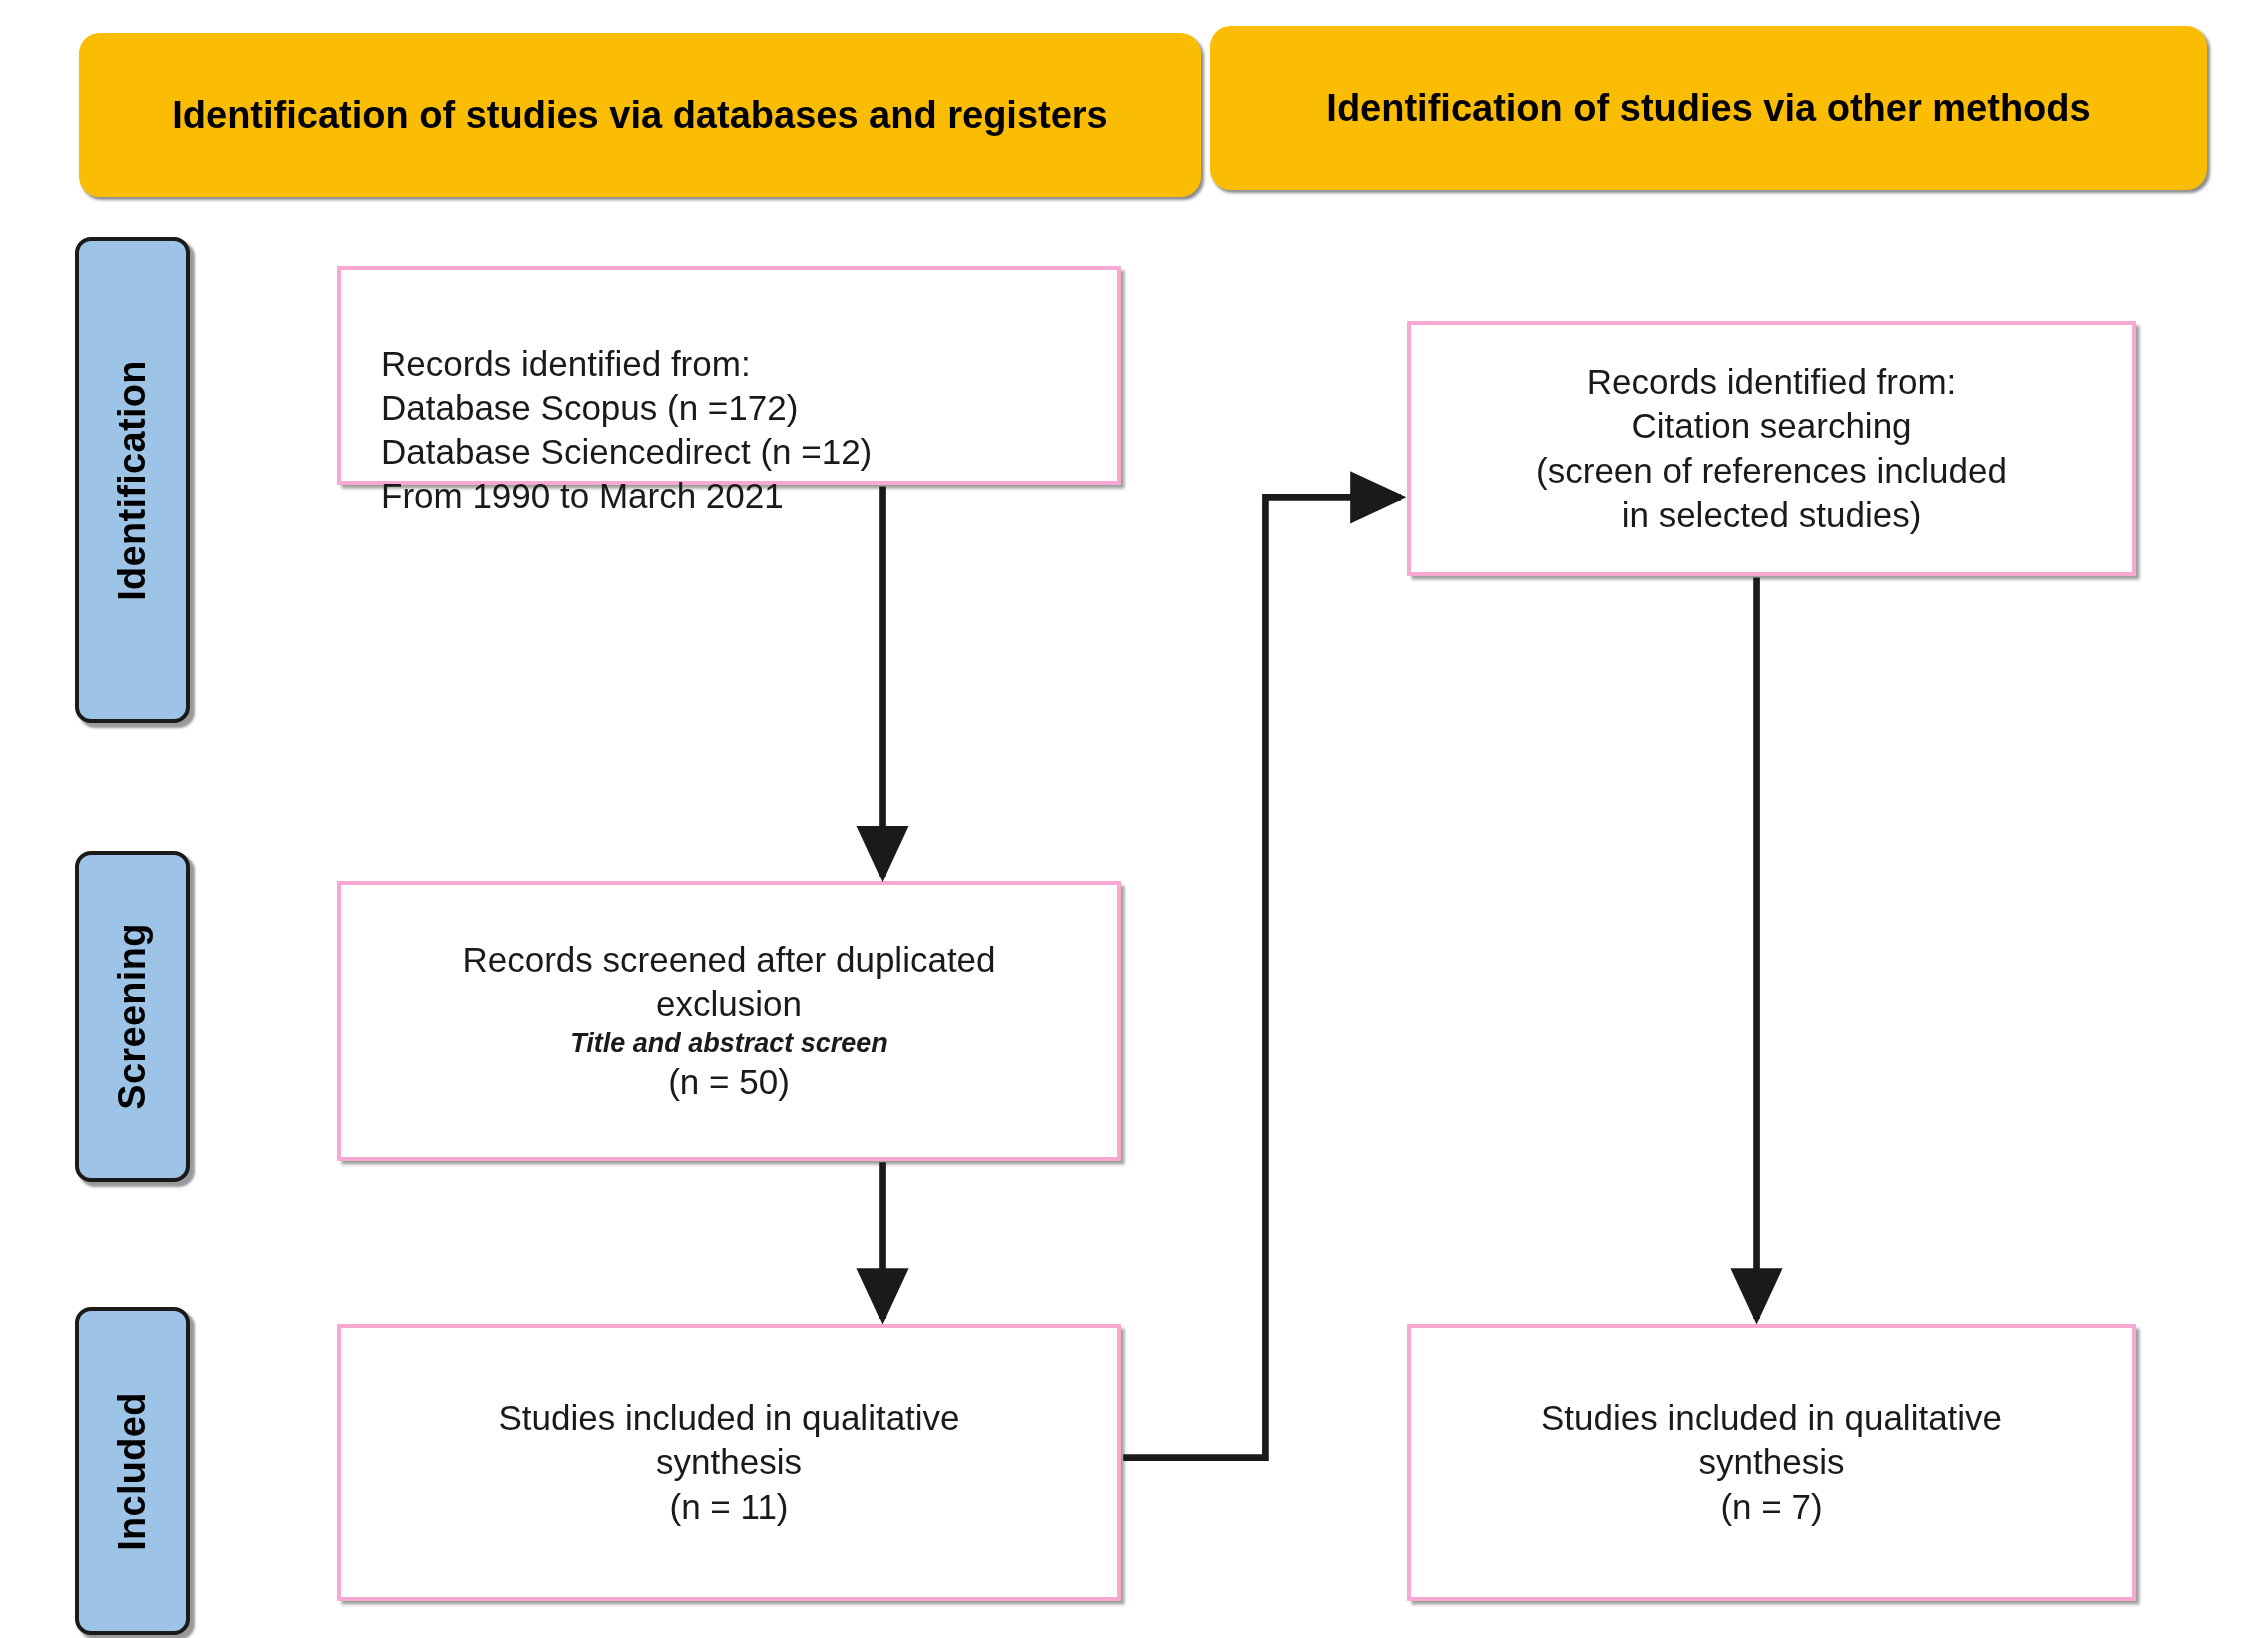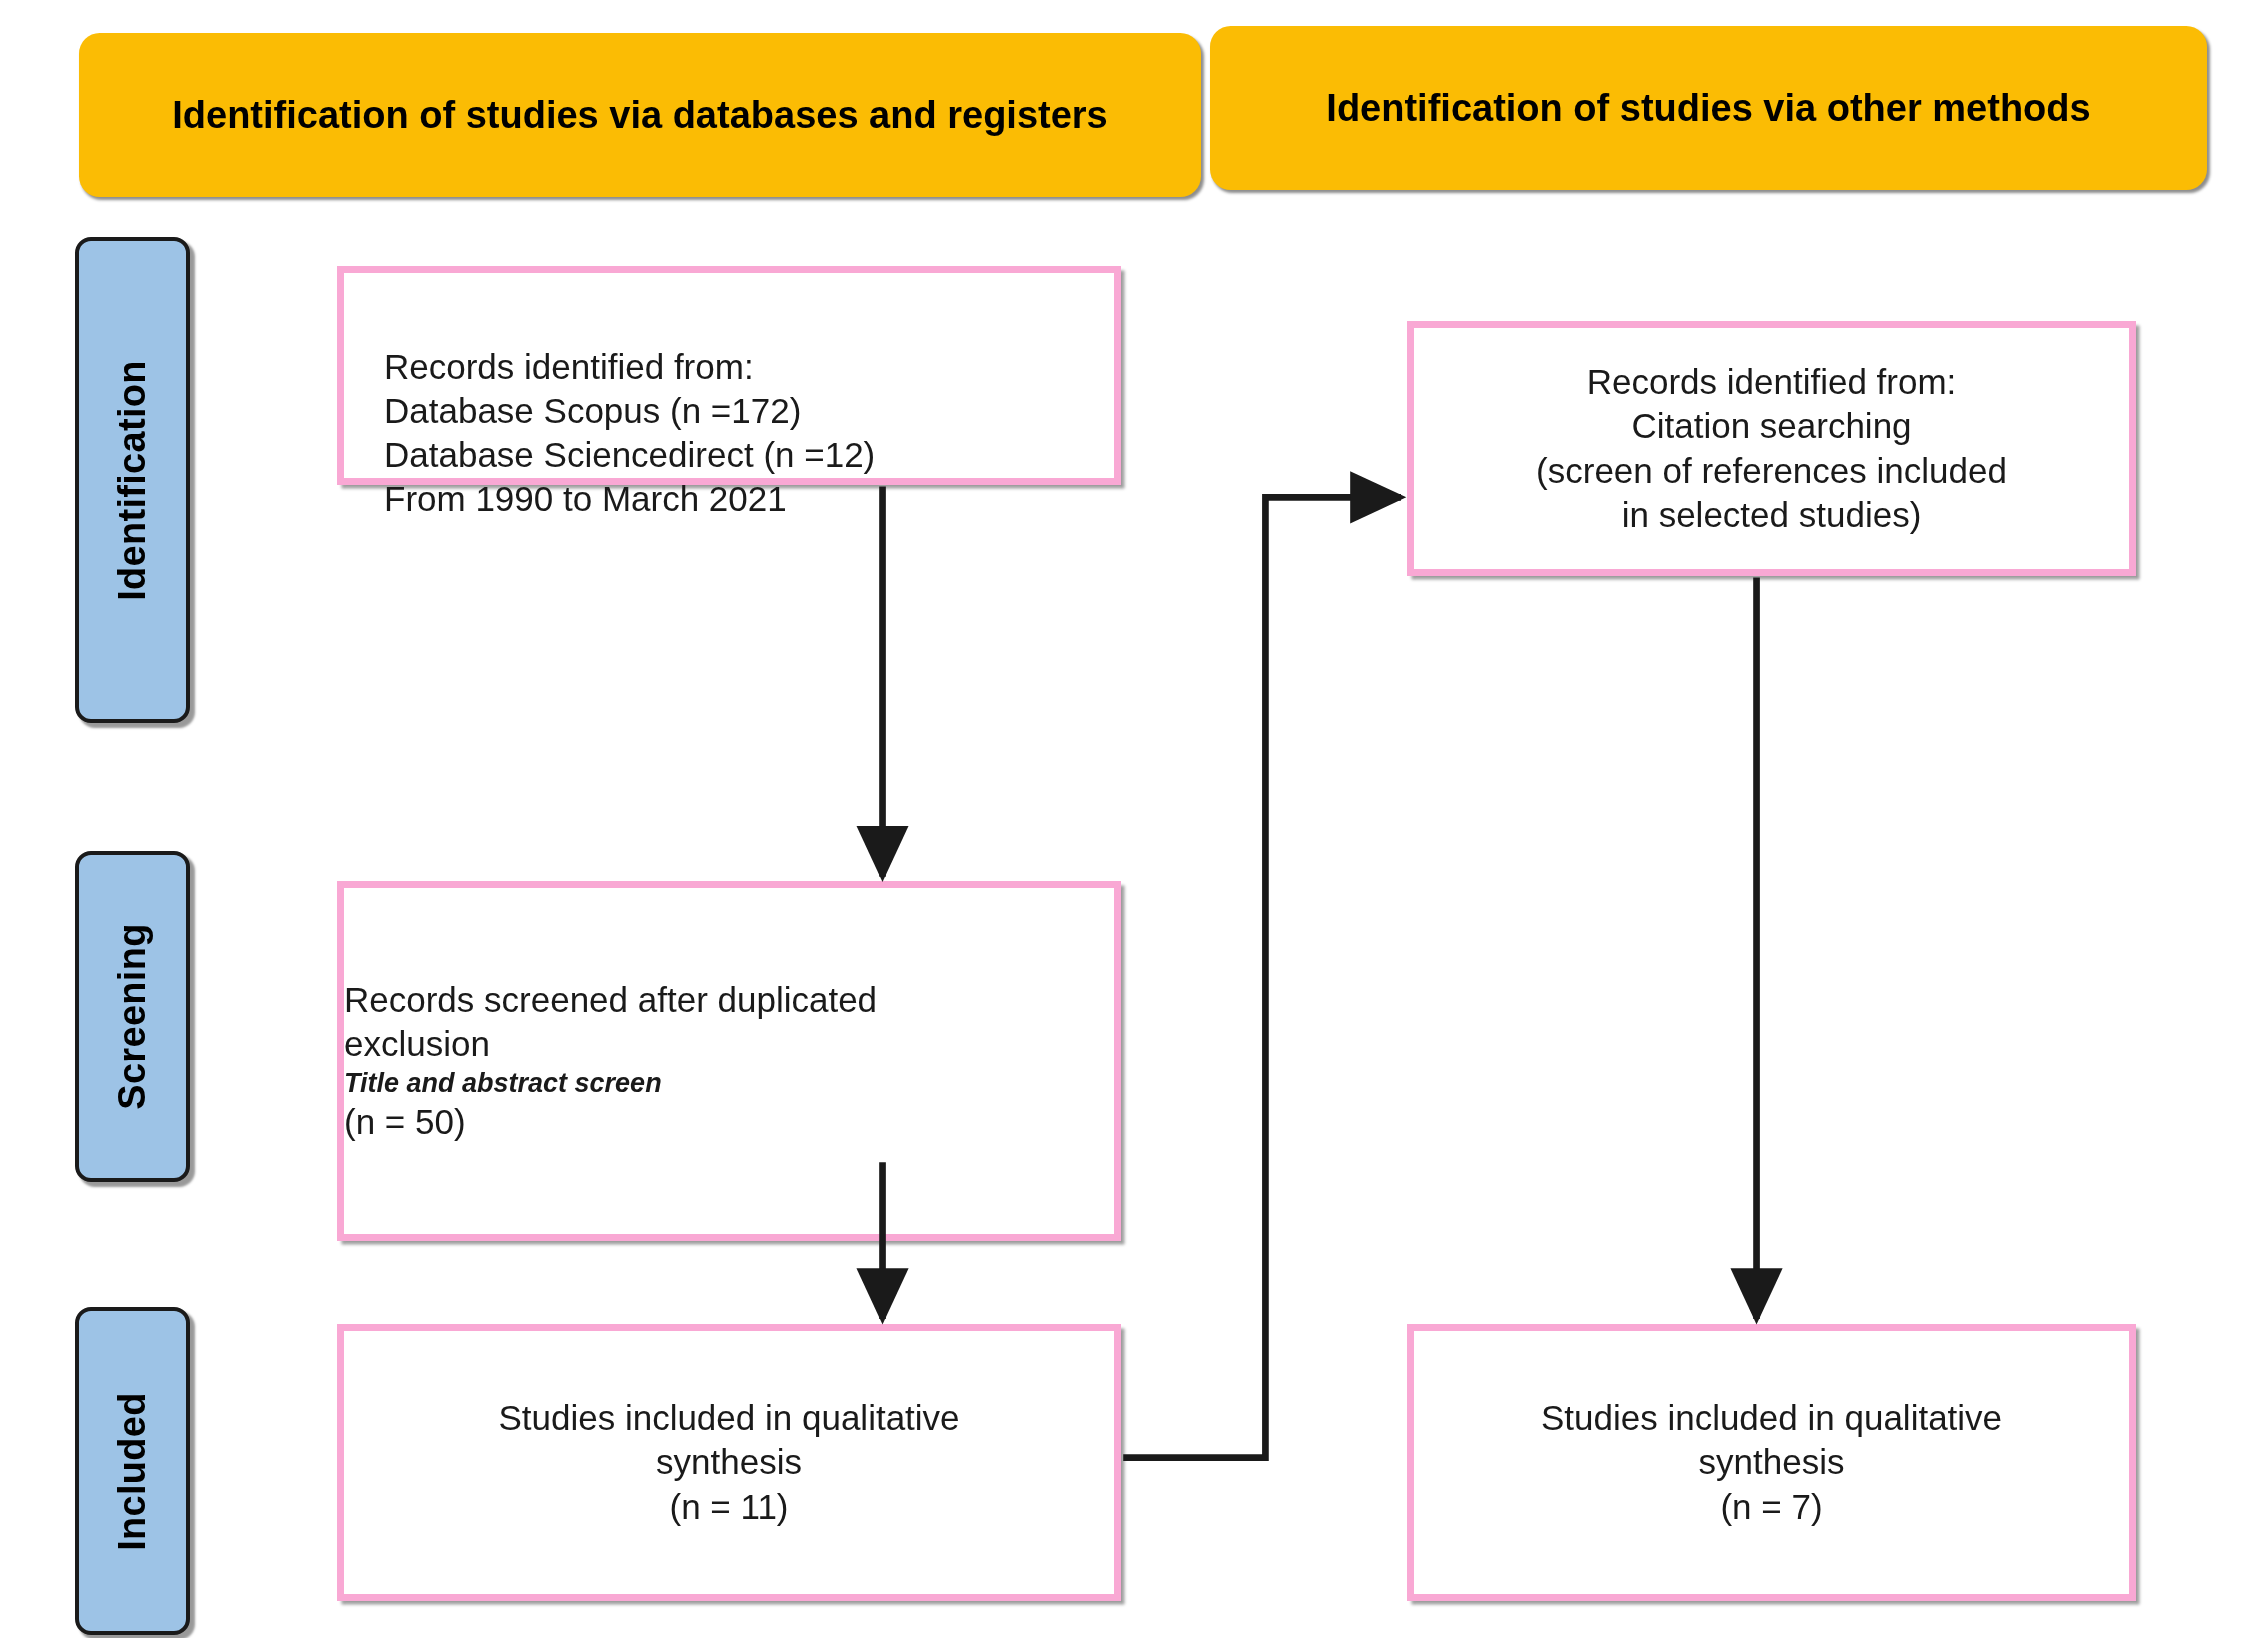--- a/index.html
+++ b/index.html
@@ -65,21 +65,21 @@
     letter-spacing: 0.3px;
   }
   #stage-identification { left: 75px; top: 237px;  width: 115px; height: 486px; }
   #stage-screening      { left: 75px; top: 851px; width: 115px; height: 331px; }
   #stage-included       { left: 75px; top: 1307px; width: 115px; height: 328px; }
 
   
   .flow-box {
     position: absolute;
     background: #ffffff;
-    border: 7px solid #f9a8d4;
+    border: 4px solid #f9a8d4;
     box-shadow: 3.6px 4.3px 3px rgba(0,0,0,0.38);
     display: flex;
     flex-direction: column;
     justify-content: center;
     box-sizing: border-box;
     color: #1A1A1A;
     line-height: 1.26;
   }
   .flow-box .ln { display: block; font-size: 35px; }
   .flow-box .ln-small-italic {
@@ -97,23 +97,23 @@
     padding-top: 72px;
   }
 
   #box-citation {
     left: 1407px; top: 321px; width: 729px; height: 255px;
     text-align: center;
     align-items: center;
   }
 
   #box-screened {
-    left: 337px; top: 881px; width: 784px; height: 360px;
-    text-align: center;
-    align-items: flex-start;
+    left: 337px; top: 881px; width: 784px; height: 280px;
+    text-align: center;
+    align-items: center;
   }
 
   #box-included-left {
     left: 337px; top: 1324px; width: 784px; height: 277px;
     text-align: center;
     align-items: center;
   }
 
   #box-included-right {
     left: 1407px; top: 1324px; width: 729px; height: 277px;

